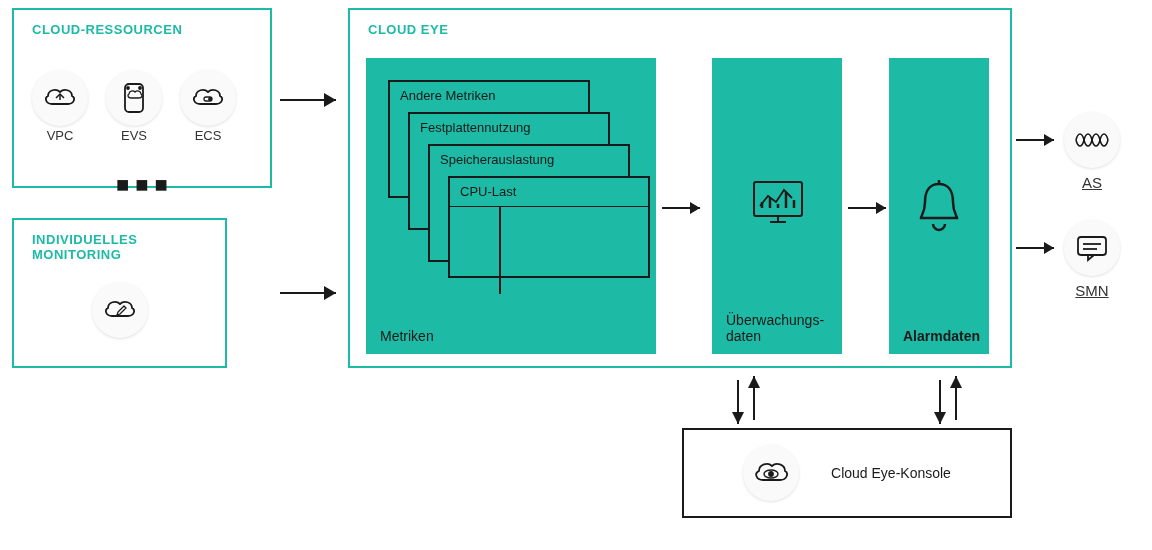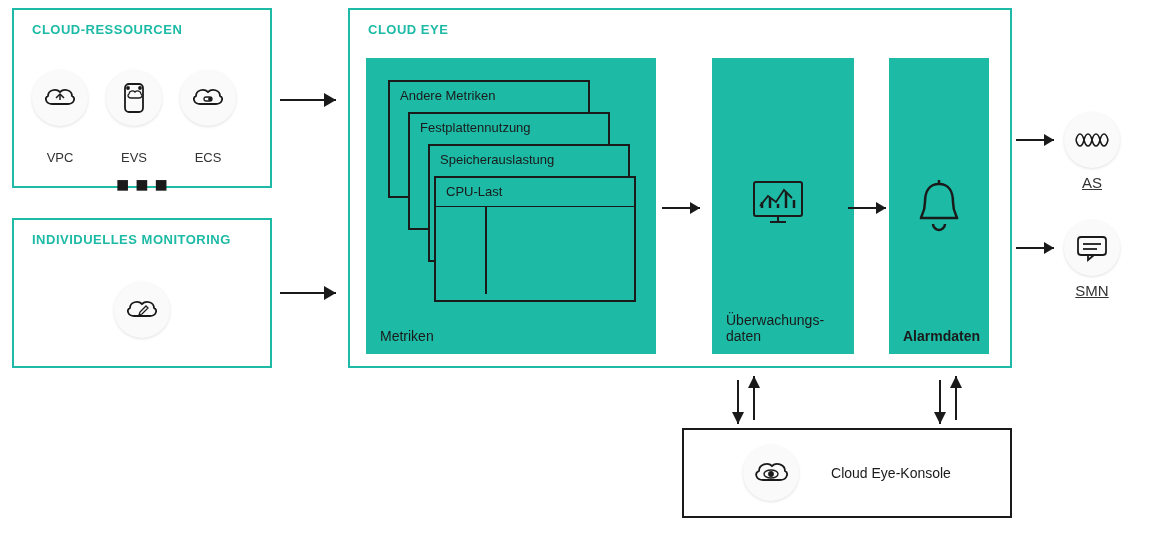--- a/index.html
+++ b/index.html
@@ -1,20 +1,20 @@
 <!DOCTYPE html>
 <html><head>
 <meta charset="utf-8">
 <style>
 * { box-sizing: border-box; margin: 0; padding: 0; }
 body { font-family: Arial, Helvetica, sans-serif; background: #fff; width: 1152px; height: 550px; position: relative; }
 .teal-box { border: 2px solid #1dbaa5; position: absolute; }
 .teal-title { color: #1dbaa5; font-weight: bold; font-size: 13px; letter-spacing: 0.5px; position: absolute; top: 12px; left: 18px; }
 .icon-circle { width: 56px; height: 56px; border-radius: 50%; background: #fafafa; box-shadow: 0 1px 3px rgba(0,0,0,0.12); display: flex; align-items: center; justify-content: center; }
-.icon-label { font-size: 13px; color: #333; text-align: center; margin-top: 24px; }
+.icon-label { font-size: 13px; color: #333; text-align: center; margin-top: 2px; }
 .resource-icons { position: absolute; top: 60px; left: 18px; display: flex; gap: 18px; }
 .resource-item { display: flex; flex-direction: column; align-items: center; width: 56px; }
 .dots { position: absolute; top: 162px; left: 102px; font-size: 22px; letter-spacing: 6px; color: #1a1a1a; font-weight: bold; }
 .monitoring-icon { position: absolute; top: 62px; left: 50%; transform: translateX(-50%); }
 .teal-fill { background: #1dbaa5; position: absolute; }
 .teal-panel-label { color: #1a1a1a; font-size: 14px; position: absolute; bottom: 10px; left: 14px; }
 .metric-card { border: 2px solid #1a1a1a; background: #1dbaa5; position: absolute; }
 .metric-card-label { font-size: 13px; color: #1a1a1a; padding: 6px 10px; }
 .arrow { position: absolute; }
 .output-icon { position: absolute; }
@@ -56,21 +56,21 @@
           <rect x="14" y="13" width="8" height="4" rx="2" stroke-width="1.3"></rect>
           <circle cx="20" cy="15" r="1" fill="#1a1a1a"></circle>
         </svg>
       </div>
       <div class="icon-label">ECS</div>
     </div>
   </div>
   <div class="dots">■■■</div>
 </div>
 
-<div class="teal-box" style="left:12px; top:218px; width:260px; height:150px;text-decoration:underline;">
+<div class="teal-box" style="left:12px; top:218px; width:215px; height:150px;text-decoration:underline;">
   <div class="teal-title">INDIVIDUELLES MONITORING</div>
   <div class="monitoring-icon">
     <div class="icon-circle">
       <svg width="36" height="28" viewBox="0 0 36 28" fill="none" stroke="#1a1a1a" stroke-width="1.8">
         <path d="M10 20 C4 20 2 14 6 12 C6 6 14 4 18 8 C22 4 30 6 30 12 C34 14 32 20 26 20 Z"></path>
         <path d="M16 16 L22 10 M22 10 L24 12 L18 18 L15 19 L16 16 Z" stroke-width="1.3"></path>
       </svg>
     </div>
   </div>
 </div>
@@ -92,35 +92,35 @@
 
     <div class="metric-card" style="left:22px; top:22px; width:202px; height:118px;">
       <div class="metric-card-label">Andere Metriken</div>
     </div>
     <div class="metric-card" style="left:42px; top:54px; width:202px; height:118px;">
       <div class="metric-card-label">Festplattennutzung</div>
     </div>
     <div class="metric-card" style="left:62px; top:86px; width:202px; height:118px;">
       <div class="metric-card-label">Speicherauslastung</div>
     </div>
-    <div class="metric-card" style="left:68px; top:118px; width:202px; height:126px;">
+    <div class="metric-card" style="left:82px; top:118px; width:202px; height:102px;">
       <div class="metric-card-label">CPU-Last</div>
       <svg style="position:absolute; top:28px; left:0; width:200px; height:88px;" viewBox="0 0 200 88">
         <line x1="0" y1="0" x2="200" y2="0" stroke="#1a1a1a" stroke-width="2"></line>
         <line x1="50" y1="0" x2="50" y2="88" stroke="#1a1a1a" stroke-width="2"></line>
       </svg>
     </div>
   </div>
 
   <svg class="arrow" style="position:absolute; left:312px; top:188px; width:50px; height:20px;" viewBox="0 0 50 20">
     <line x1="0" y1="10" x2="38" y2="10" stroke="#1a1a1a" stroke-width="2"></line>
     <polygon points="38,10 28,4 28,16" fill="#1a1a1a"></polygon>
   </svg>
 
-  <div class="teal-fill" style="left:362px; top:48px; width:142px; height:296px;padding-left:46px;">
+  <div class="teal-fill" style="left:362px; top:48px; width:130px; height:296px;padding-left:46px;">
     <div class="teal-panel-label" style="white-space:pre-line;">Überwachungs-
 daten</div>
     <svg style="position:absolute; left:38px; top:120px; width:56px; height:50px;" viewBox="0 0 56 50" fill="none" stroke="#1a1a1a" stroke-width="2">
       <rect x="4" y="4" width="48" height="34" rx="2"></rect>
       <line x1="20" y1="44" x2="36" y2="44"></line>
       <line x1="28" y1="38" x2="28" y2="44"></line>
       <path d="M10 28 L18 18 L26 24 L34 12 L42 20" stroke-width="1.8"></path>
       <line x1="12" y1="30" x2="12" y2="24" stroke-width="2.5"></line>
       <line x1="20" y1="30" x2="20" y2="20" stroke-width="2.5"></line>
       <line x1="28" y1="30" x2="28" y2="26" stroke-width="2.5"></line>

